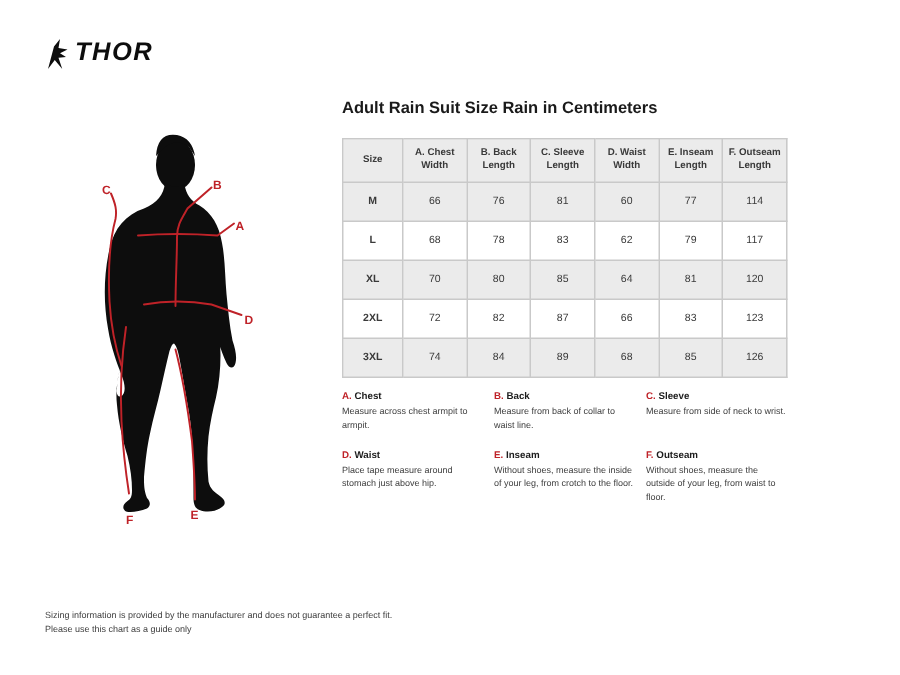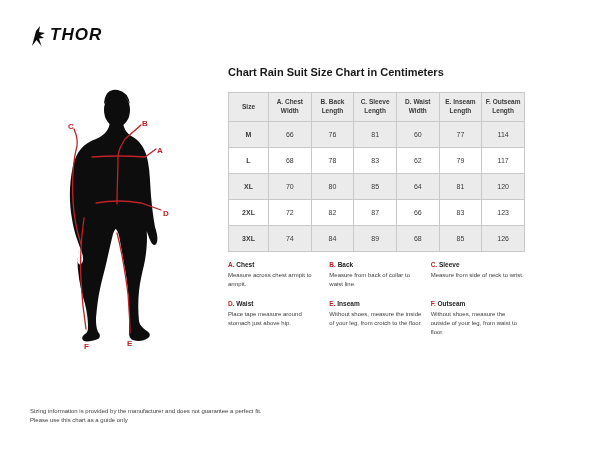--- a/index.html
+++ b/index.html
@@ -190,21 +190,21 @@
       <text class="m-label" x="129" y="77">A</text>
       <text class="m-label" x="114" y="50">B</text>
       <text class="m-label" x="40" y="53">C</text>
       <text class="m-label" x="135" y="140">D</text>
       <text class="m-label" x="99" y="270">E</text>
       <text class="m-label" x="56" y="273">F</text>
     </svg>
   </div>
 
   <div class="content">
-    <div class="section-title chart-title">Chart Rain Suit Size Chart in Centimeters</div>
+    <div class="section-title chart-title">Adult Rain Suit Size Rain in Centimeters</div>
 
     <table class="size-table">
       <colgroup>
         <col class="c-size">
           <col>
           <col>
           <col>
           <col>
           <col>
           <col>

